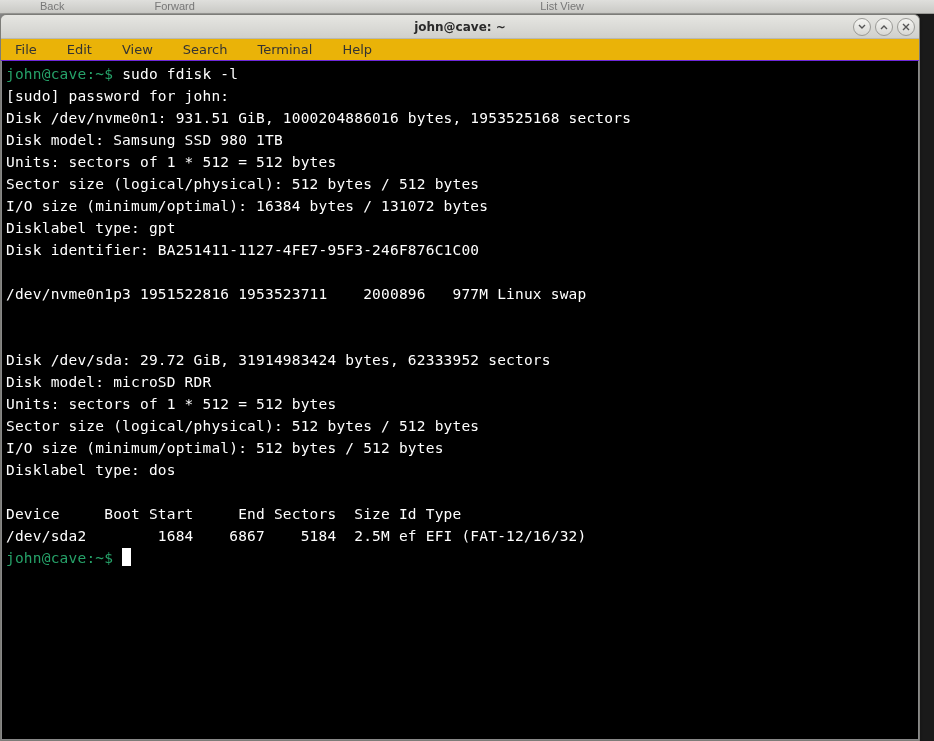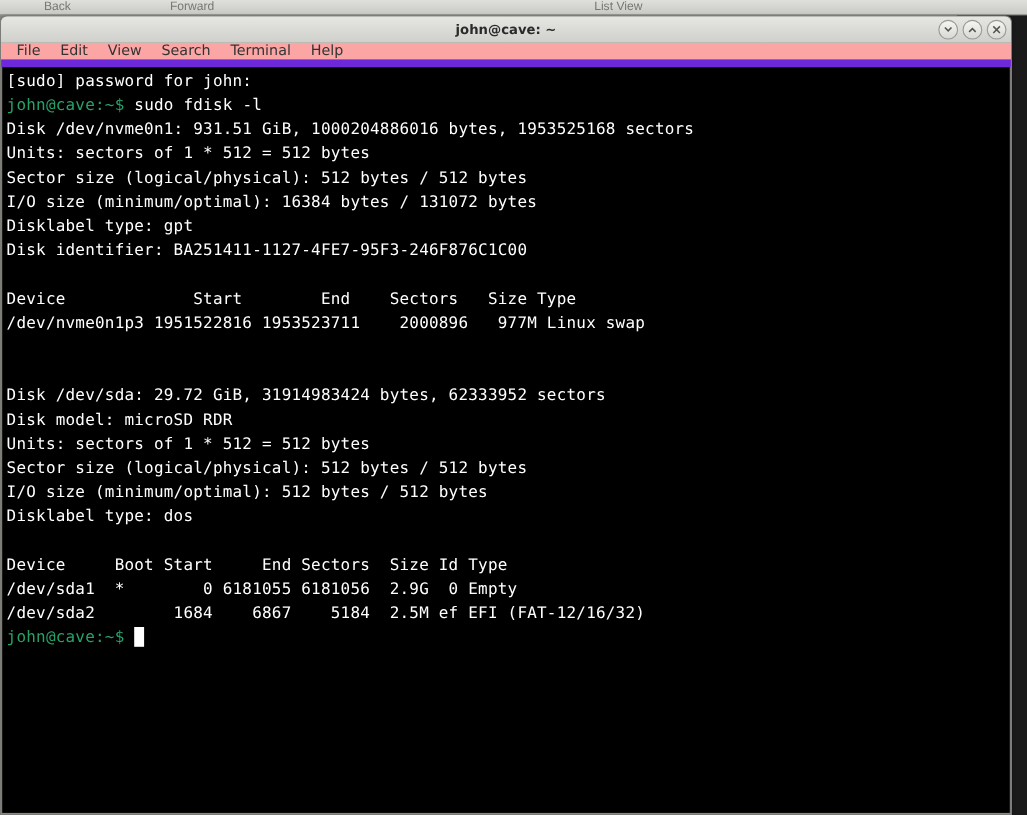--- a/index.html
+++ b/index.html
@@ -81,26 +81,26 @@
       border: 1px solid #9a9a96;
       display: flex;
       align-items: center;
       justify-content: center;
       cursor: pointer;
       font-size: 10px;
       color: #555;
     }
     .menubar {
       height: 22px;
-      background: #fca5a5;
-      border-bottom: 7px solid #6d28d9;
+      background: #eab308;
+      border-bottom: 1px solid #6d28d9;
       display: flex;
       align-items: center;
       padding: 0 6px;
-      gap: 2px;
+      gap: 14px;
       font-family: "DejaVu Sans", sans-serif;
       font-size: 13px;
       color: #333;
     }
     .menu-item {
       padding: 2px 8px;
       cursor: pointer;
     }
     .terminal {
       flex: 1;
@@ -169,39 +169,38 @@
   <div class="menubar">
     <span class="menu-item">File</span>
     <span class="menu-item">Edit</span>
     <span class="menu-item">View</span>
     <span class="menu-item">Search</span>
     <span class="menu-item">Terminal</span>
     <span class="menu-item">Help</span>
   </div>
 
   <div class="terminal">
+    <div class="term-line"><span class="prompt-user">john@cave</span><span class="prompt-colon">:</span><span class="prompt-path">~</span><span class="prompt-dollar">$ </span><span>sudo fdisk -l</span></div>
     <div class="term-line">[sudo] password for john:</div>
-    <div class="term-line"><span class="prompt-user">john@cave</span><span class="prompt-colon">:</span><span class="prompt-path">~</span><span class="prompt-dollar">$ </span><span>sudo fdisk -l</span></div>
     <div class="term-line">Disk /dev/nvme0n1: 931.51 GiB, 1000204886016 bytes, 1953525168 sectors</div>
+    <div class="term-line">Disk model: Samsung SSD 980 1TB                     </div>
     <div class="term-line">Units: sectors of 1 * 512 = 512 bytes</div>
     <div class="term-line">Sector size (logical/physical): 512 bytes / 512 bytes</div>
     <div class="term-line">I/O size (minimum/optimal): 16384 bytes / 131072 bytes</div>
     <div class="term-line">Disklabel type: gpt</div>
     <div class="term-line">Disk identifier: BA251411-1127-4FE7-95F3-246F876C1C00</div>
     <div class="term-line">&nbsp;</div>
-    <div class="term-line">Device             Start        End    Sectors   Size Type</div>
     <div class="term-line">/dev/nvme0n1p3 1951522816 1953523711    2000896   977M Linux swap</div>
     <div class="term-line">&nbsp;</div>
     <div class="term-line">&nbsp;</div>
     <div class="term-line">Disk /dev/sda: 29.72 GiB, 31914983424 bytes, 62333952 sectors</div>
     <div class="term-line">Disk model: microSD RDR     </div>
     <div class="term-line">Units: sectors of 1 * 512 = 512 bytes</div>
     <div class="term-line">Sector size (logical/physical): 512 bytes / 512 bytes</div>
     <div class="term-line">I/O size (minimum/optimal): 512 bytes / 512 bytes</div>
     <div class="term-line">Disklabel type: dos</div>
     <div class="term-line">&nbsp;</div>
     <div class="term-line">Device     Boot Start     End Sectors  Size Id Type</div>
-    <div class="term-line">/dev/sda1  *        0 6181055 6181056  2.9G  0 Empty</div>
     <div class="term-line">/dev/sda2        1684    6867    5184  2.5M ef EFI (FAT-12/16/32)</div>
     <div class="term-line"><span class="prompt-user">john@cave</span><span class="prompt-colon">:</span><span class="prompt-path">~</span><span class="prompt-dollar">$ </span><span class="cursor-block"></span></div>
   </div>
 
 </div>
 
 </body></html>

